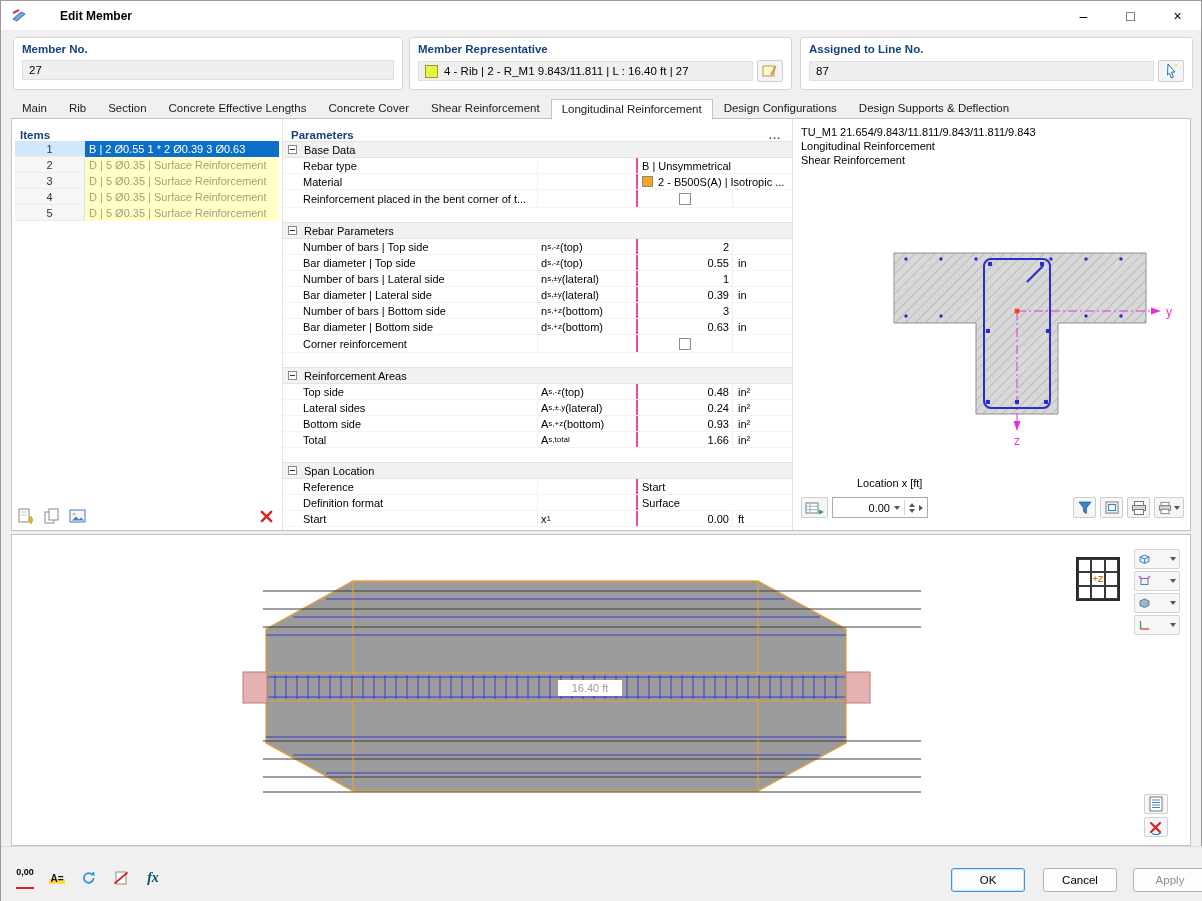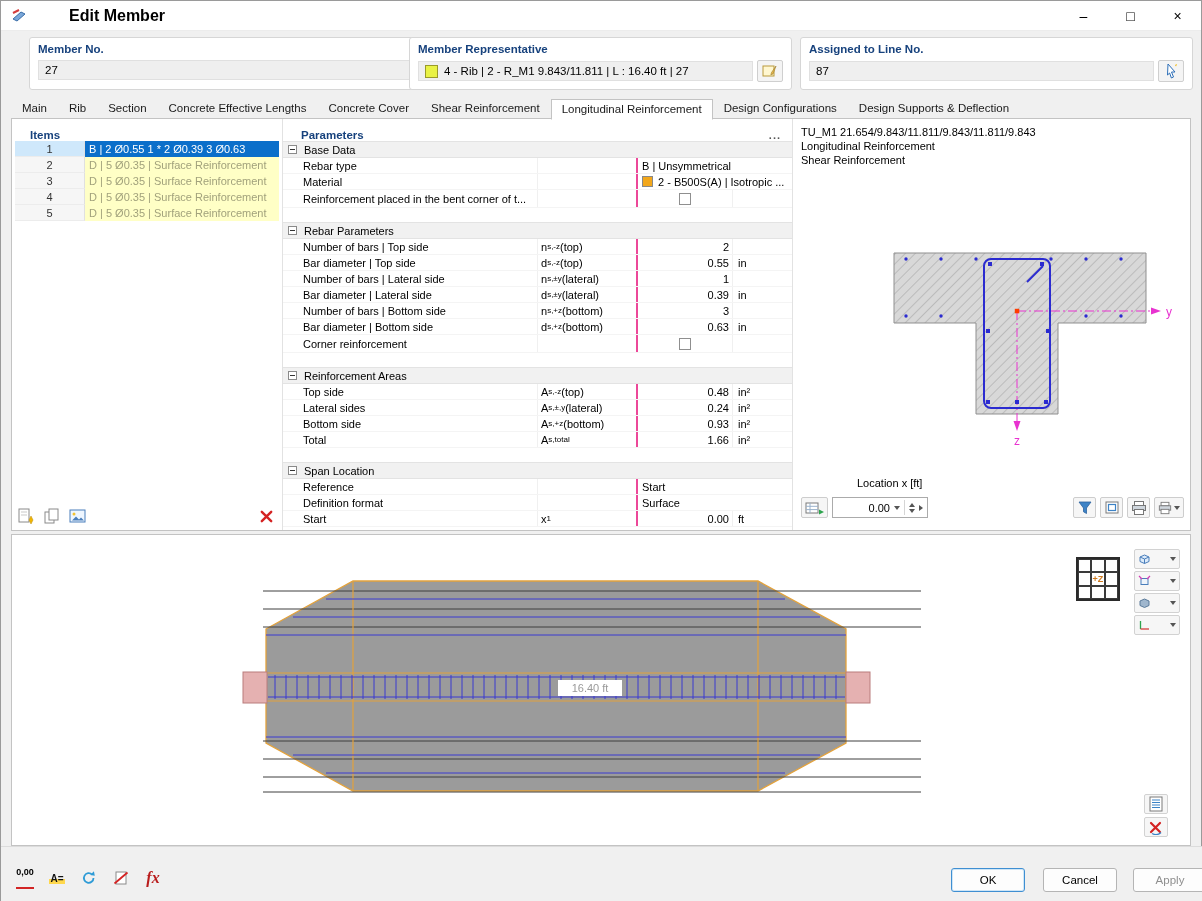--- a/index.html
+++ b/index.html
@@ -5,21 +5,21 @@
   html,body{margin:0;padding:0;width:1202px;height:901px;overflow:hidden;
     font-family:"Liberation Sans",sans-serif;font-size:12px;color:#000;background:#fff;}
   .app{position:absolute;inset:0;background:#f0f0f0;border:1px solid #9a9a9a;box-sizing:border-box;}
   *,*:before,*:after{box-sizing:border-box;}
   button{font-family:inherit;}
 
   
   .titlebar{position:absolute;top:0;left:0;right:0;height:30px;background:#fff;
     display:flex;align-items:center;border-bottom:1px solid #ececec;}
   .app-icon{margin-left:10px;display:flex;}
-  .title-text{margin-left:20px;font-size:16px;font-weight:600;padding-left:22px;}
+  .title-text{margin-left:11px;font-size:12px;font-weight:600;padding-left:22px;}
   .win-controls{margin-left:auto;display:flex;height:100%;}
   .win-btn{width:47px;height:100%;display:flex;align-items:center;justify-content:center;
     font-size:14px;background:#fff;border:none;cursor:default;}
 
   
   .group{position:absolute;top:36px;height:53px;background:#fff;border:1px solid #d6d6d6;border-radius:3px;padding:5px 8px;}
   .group-label{color:#17427d;font-weight:bold;font-size:11.5px;}
   .group-row{display:flex;align-items:center;gap:4px;margin-top:5px;}
   .field{height:20px;background:#efefef;border:1px solid #e0e0e0;display:flex;align-items:center;
     padding:0 6px;font-size:11.5px;white-space:nowrap;overflow:hidden;flex:1;gap:6px;}
@@ -30,21 +30,21 @@
   
   .tabbar{position:absolute;top:95px;left:10px;right:4px;height:23px;display:flex;align-items:flex-end;}
   .tab{padding:3px 10px 4px;font-size:11.5px;color:#1a1a1a;border:1px solid transparent;white-space:nowrap;}
   .tab.active{background:#fff;border:1px solid #c3c3c3;border-bottom-color:#fff;margin-bottom:-1px;
     position:relative;z-index:3;}
 
   
   .content{position:absolute;top:117px;left:10px;width:1180px;height:413px;background:#fff;
     border:1px solid #c3c3c3;}
   .panel-title{color:#17427d;font-weight:bold;font-size:11.5px;}
-  .panel-title-row{height:32px;display:flex;align-items:center;padding:5px 8px 6px;margin-left:10px;}
+  .panel-title-row{height:32px;display:flex;align-items:center;padding:5px 8px 6px;}
 
   .items-panel{position:absolute;left:0;top:0;width:271px;height:100%;border-right:1px solid #e2e2e2;}
   .items-list{position:absolute;top:22px;left:3px;right:3px;bottom:28px;overflow:hidden;}
   .item-row{display:flex;height:16px;font-size:11px;}
   .item-num{width:70px;background:#f6f6f6;border-right:1px solid #e0e0e0;border-bottom:1px solid #ececec;
     text-align:center;color:#333;line-height:16px;}
   .item-text{flex:1;padding:0 4px;line-height:16px;white-space:nowrap;overflow:hidden;}
   .item-row.selected .item-num{background:#cfe8fb;}
   .item-row.selected .item-text{background:#0b6fca;color:#fff;}
   .item-row.surface .item-text{background:#ffffc6;color:#a2a27c;}
@@ -103,21 +103,21 @@
   .view-corner-btn{position:absolute;left:1132px;width:24px;height:20px;background:#f6f6f6;border:1px solid #d2d2d2;
     border-radius:2px;display:flex;align-items:center;justify-content:center;padding:0;}
 
   
   .footer{position:absolute;top:845px;left:0;width:1202px;height:56px;background:#f0f0f0;border-top:1px solid #dcdcdc;}
   .footer-tools{position:absolute;left:12px;top:20px;display:flex;gap:8px;align-items:center;}
   .ft-btn{min-width:24px;height:22px;background:transparent;border:none;display:flex;align-items:center;
     justify-content:center;padding:0 2px;}
   .dec{font-size:9px;font-weight:bold;border-bottom:2px solid #d22525;padding-bottom:10px;}
   .units{font-size:10px;font-weight:bold;color:#111;background:linear-gradient(transparent 58%, #ffd84d 58%);padding:0 1px;}
-  .fx{font-style:italic;font-family:"Liberation Serif",serif;font-size:16px;font-weight:bold;color:#b91c1c;}
+  .fx{font-style:italic;font-family:"Liberation Serif",serif;font-size:14px;font-weight:bold;color:#0c4a6e;}
   .dlg-btn{position:absolute;top:21px;width:74px;height:24px;background:#fdfdfd;border:1px solid #b5b5b5;
     border-radius:3px;font-size:11.5px;margin-left:18px;}
   .dlg-btn.ok{left:932px;border-color:#3f8fd2;box-shadow:0 0 0 1px #cfe6f7 inset;}
   .dlg-btn.cancel{left:1024px;}
   .dlg-btn.apply{left:1114px;color:#8f8f8f;}
 </style>
 </head>
 <body>
 
 <div class="app">
@@ -130,21 +130,21 @@
       </svg>
     </span>
     <span class="title-text">Edit Member</span>
     <span class="win-controls">
       <button class="win-btn">–</button>
       <button class="win-btn">□</button>
       <button class="win-btn">×</button>
     </span>
   </div>
 
-  <div class="group" style="left:28px;width:390px;">
+  <div class="group" style="left:12px;width:390px;">
     <div class="group-label">Member No.</div>
     <div class="group-row">
       <div class="field">
         <span>27</span>
       </div>
     </div>
   </div>
 
   <div class="group" style="left:408px;width:383px;">
     <div class="group-label">Member Representative</div>

